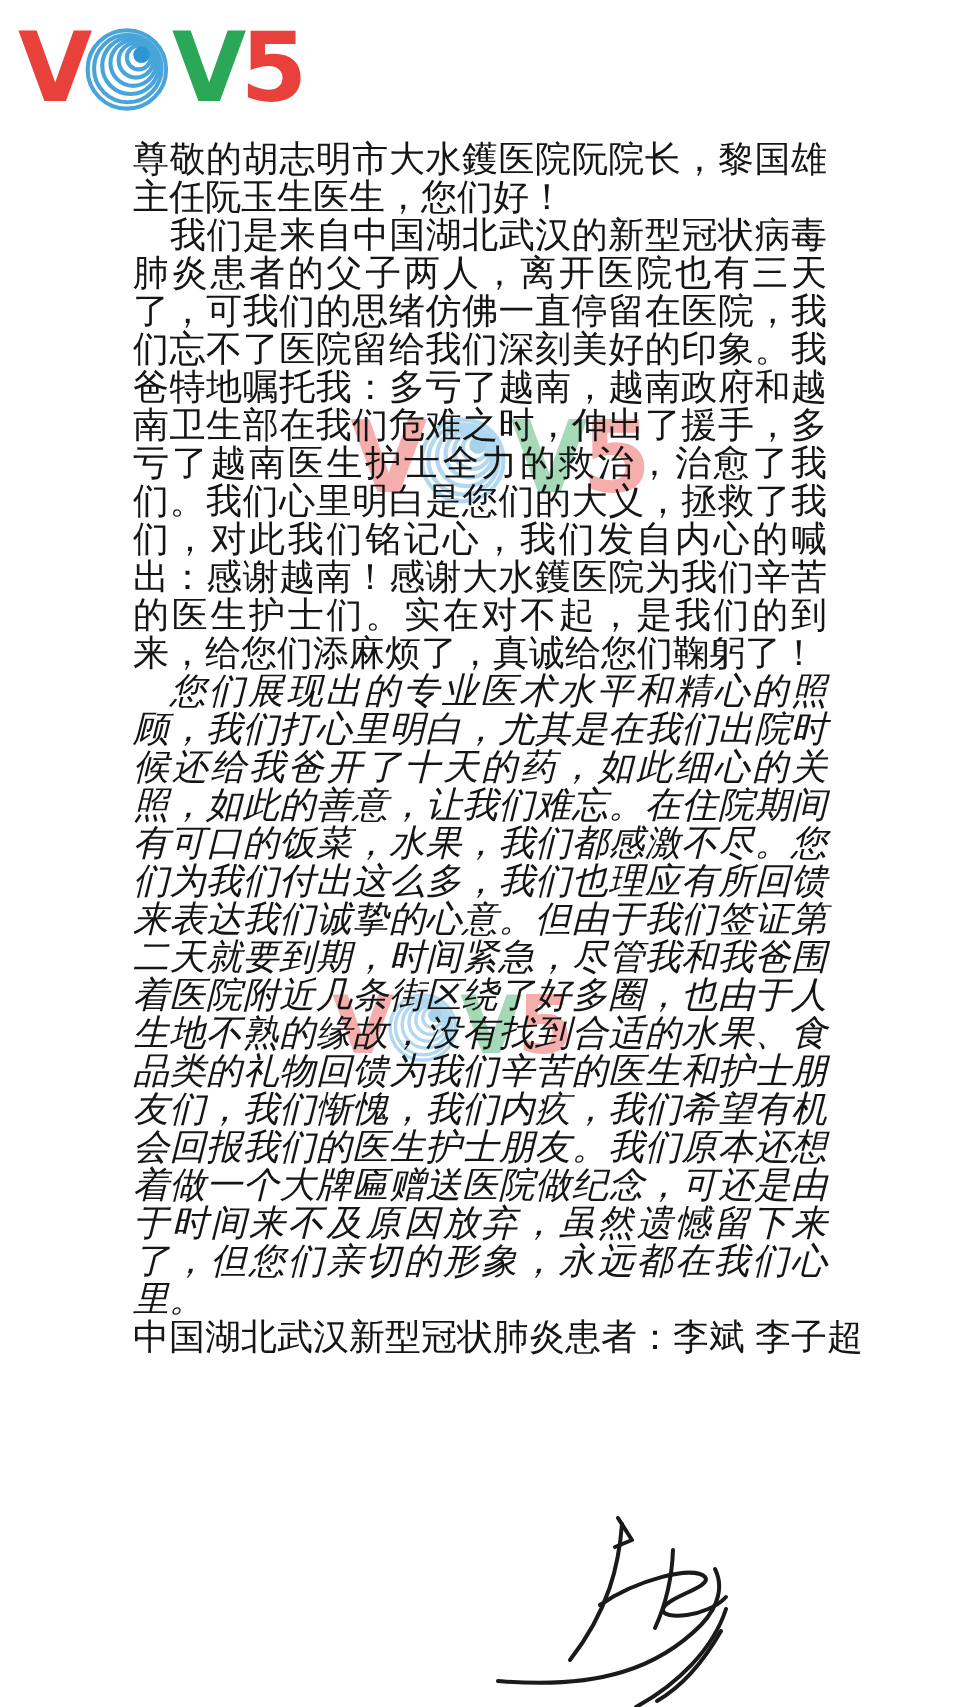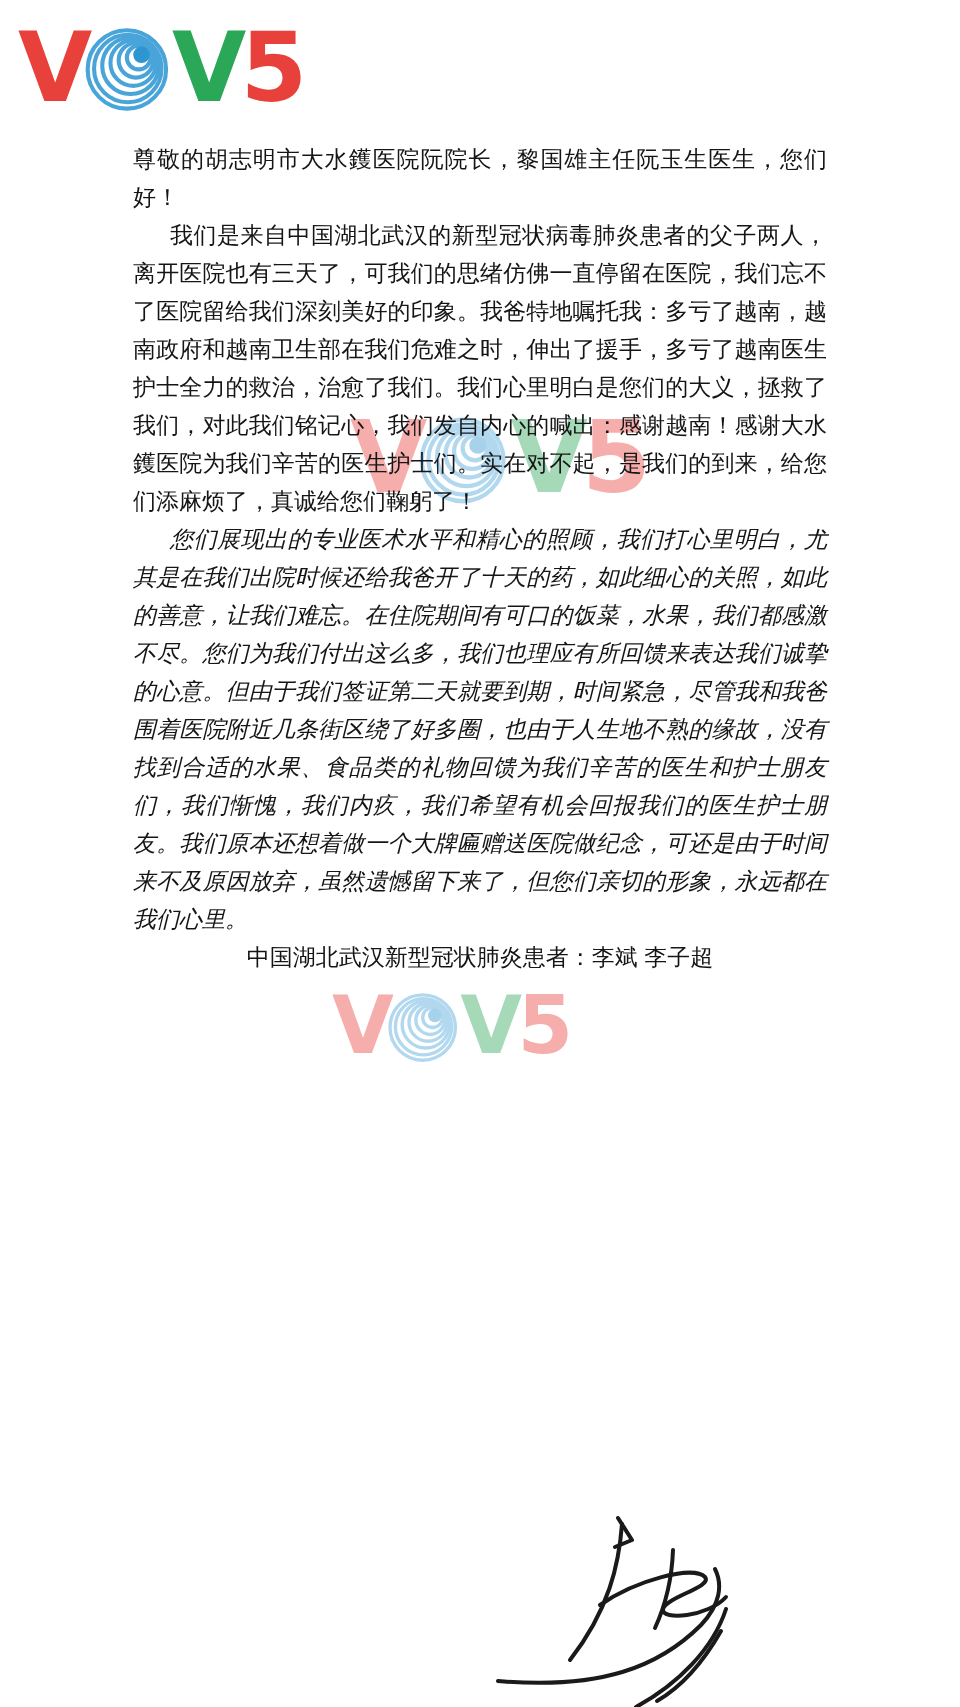--- a/index.html
+++ b/index.html
@@ -49,21 +49,21 @@
   .watermark-2 { left: 332px; top: 986px; font-size: 80px; }
 
   
   .letter {
     position: absolute;
     left: 133px;
     top: 140px;
     width: 694px;
     z-index: 1;
     color: #151515;
-    font-size: 23px;
+    font-size: 36px;
     line-height: 38px;
     text-align: justify;
     letter-spacing: 0;
   }
   .letter p { margin: 0; }
   .salutation { margin-bottom: 36px; }
   .para { text-indent: 37px; }
   .para-1 { margin-bottom: 34px; }
   .para-2 { margin-bottom: 34px; font-style: italic; }
   .para-3 { margin-bottom: 60px; }

